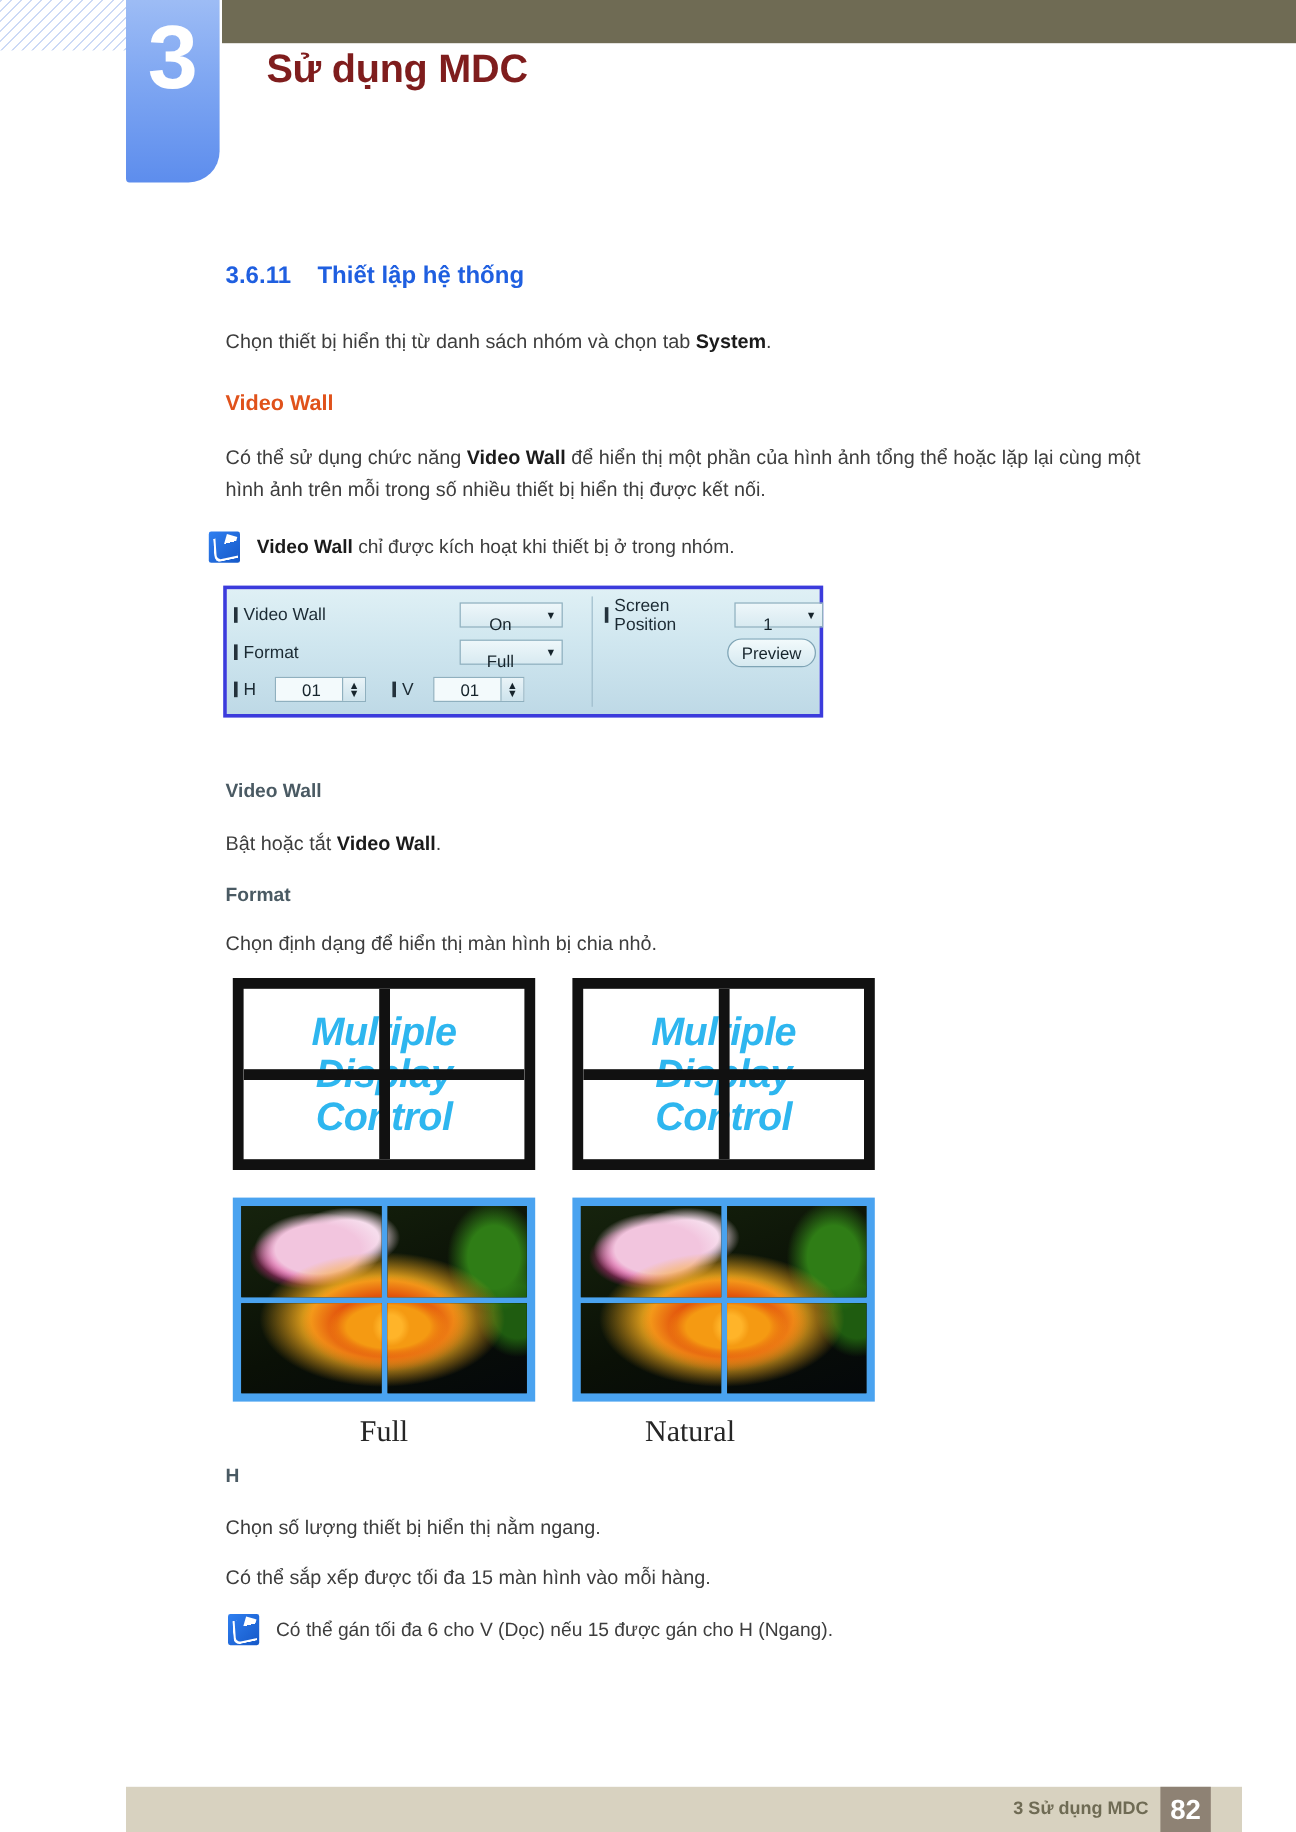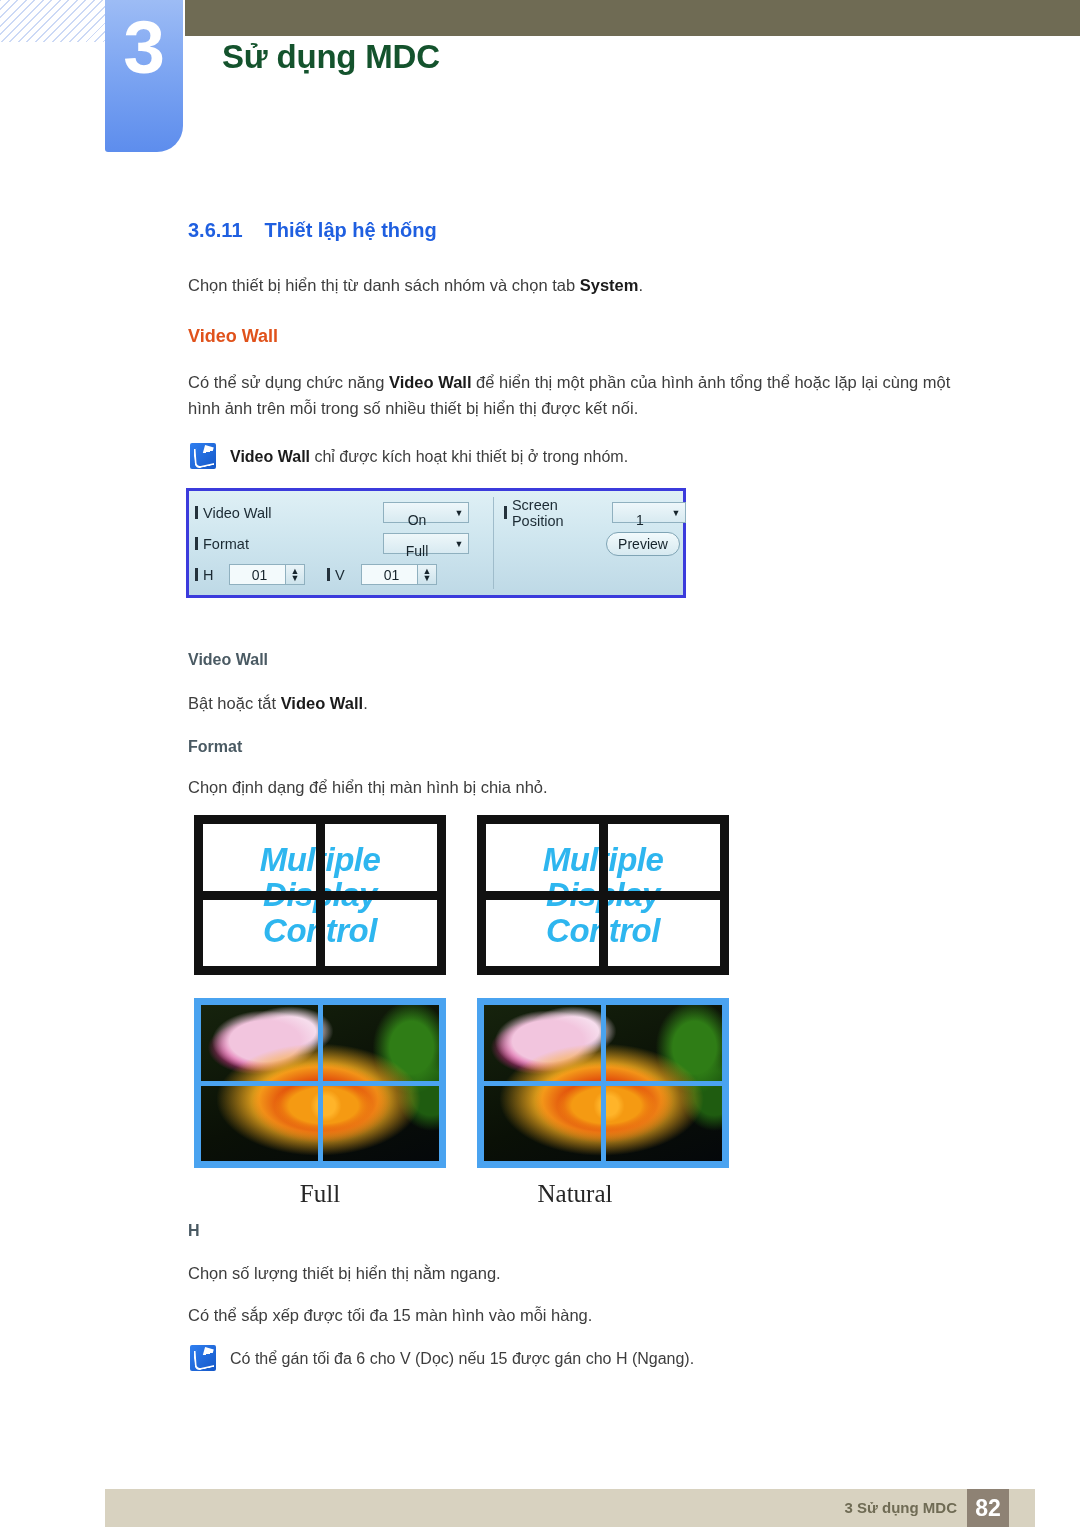--- a/index.html
+++ b/index.html
@@ -45,21 +45,21 @@
     line-height: 1;
     text-align: center;
     padding-top: 10px;
     box-sizing: border-box;
   }
   .chapter-title {
     position: absolute;
     left: 222px; top: 38px;
     font-size: 33px;
     font-weight: bold;
-    color: #14532d;
+    color: #7f1d1d;
     letter-spacing: -.2px;
   }
 
   .sec-num-head {
     position: absolute;
     left: 188px; top: 219px;
     font-size: 20px;
     font-weight: bold;
     color: #1f5fe0;
   }
@@ -328,21 +328,21 @@
   <span>Chọn thiết bị hiển thị từ danh sách nhóm và chọn tab </span><b>System</b><span>.</span>
 </div>
 
 <div class="orange-head" style="left:188px; top:326px;">Video Wall</div>
 
 <div class="para" style="left:188px; top:369px; width:790px;">
   <span>Có thể sử dụng chức năng </span><b>Video Wall</b><span> để hiển thị một phần của hình ảnh tổng thể hoặc lặp lại cùng</span>
   <span>một hình ảnh trên mỗi trong số nhiều thiết bị hiển thị được kết nối.</span>
 </div>
 
-<div class="note-row" style="left:190px; top:443px; width:760px;">
+<div class="note-row" style="left:174px; top:443px; width:760px;">
   <div class="note-icon"></div>
   <div class="note-text">
     <b>Video Wall</b><span> chỉ được kích hoạt khi thiết bị ở trong nhóm.</span>
   </div>
 </div>
 
 <div class="mdc">
   <div class="mdc-body">
     <div class="mdc-col-left">
 

